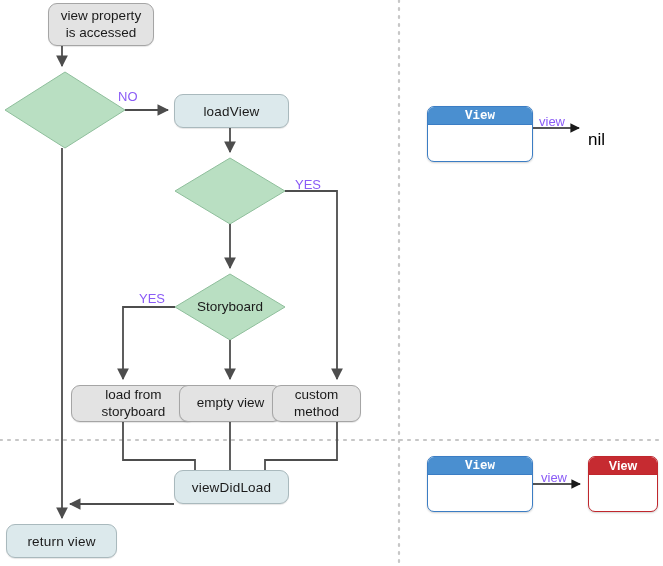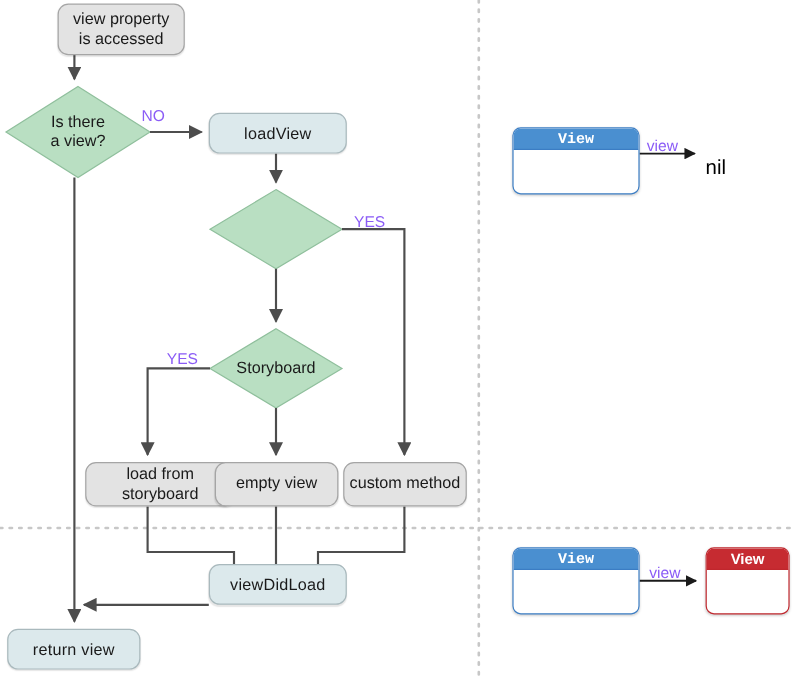--- a/index.html
+++ b/index.html
@@ -157,26 +157,20 @@
     </g>
   </svg>
 
   <div class="node proc" style="left:8px; top:3px; width:106px; height:43px;margin-left:40px;">
     <div>
       <span>view property</span><br>
       <span>is accessed</span>
     </div>
   </div>
 
-  <div class="dec-label" style="left:5px; top:86px; width:120px; height:48px;">
-    <div>
-      <span>Is there</span><br>
-      <span>a view?</span>
-    </div>
-  </div>
 
   <div class="node code" style="left:174px; top:94px; width:115px; height:34px;">
     <span>loadView</span>
   </div>
 
 
   <div class="dec-label" style="left:175px; top:295px; width:110px; height:24px;">
     <span>Storyboard</span>
   </div>
 
@@ -184,21 +178,21 @@
     <div>
       <span>load from</span><br>
       <span>storyboard</span>
     </div>
   </div>
 
   <div class="node proc" style="left:179px; top:385px; width:103px; height:37px;">
     <span>empty view</span>
   </div>
 
-  <div class="node proc" style="left:286px; top:385px; width:103px; height:37px;">
+  <div class="node proc" style="left:272px; top:385px; width:89px; height:37px;">
     <span>custom method</span>
   </div>
 
   <div class="node code" style="left:174px; top:470px; width:115px; height:34px;">
     <span>viewDidLoad</span>
   </div>
 
   <div class="node code" style="left:6px; top:524px; width:111px; height:34px;">
     <span>return view</span>
   </div>

